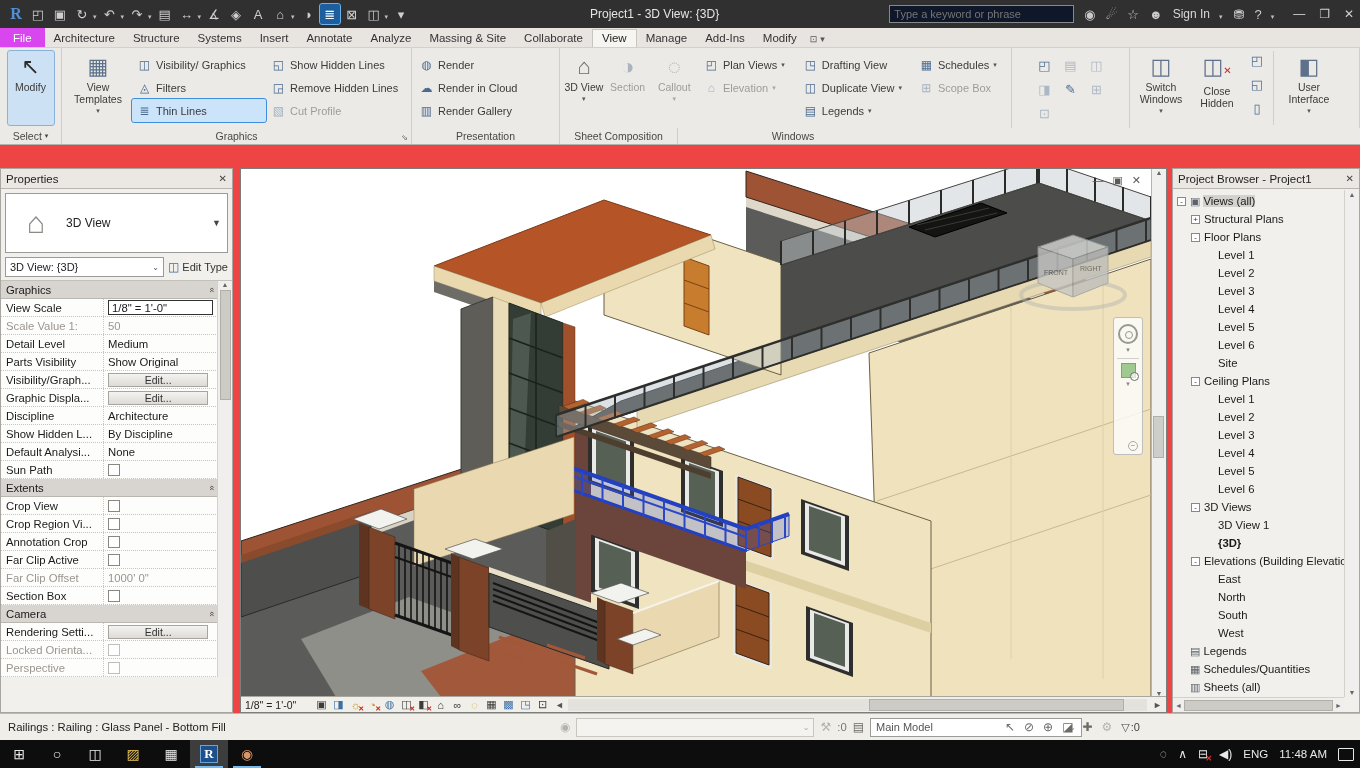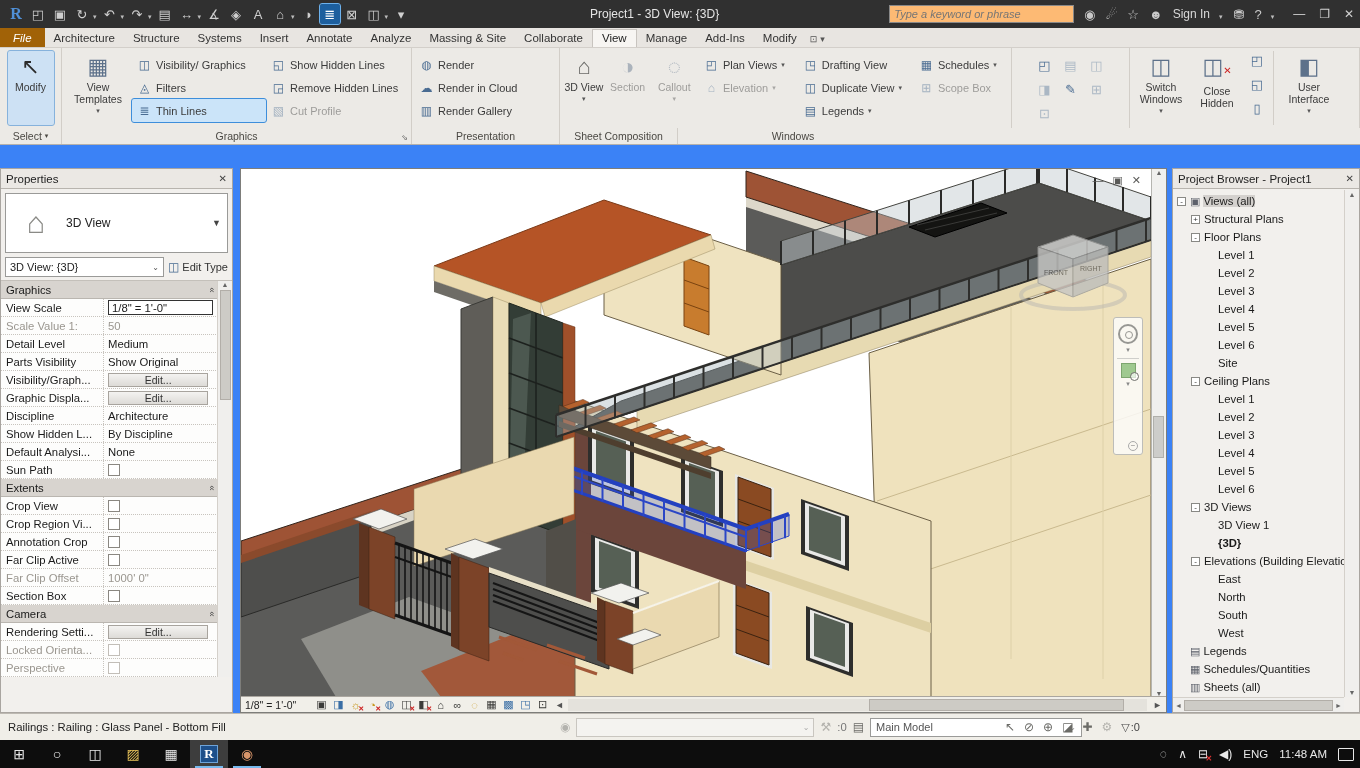--- a/index.html
+++ b/index.html
@@ -7,28 +7,28 @@
 
   
   .titlebar { height:28px; background:#303030; display:flex; align-items:center; color:#d8d8d8; position:relative; }
   .qat { display:flex; align-items:center; gap:2px; padding-left:6px; }
   .qi { min-width:20px; height:20px; display:inline-flex; align-items:center; justify-content:center; font-size:13px; color:#cfcfcf; border-radius:2px; }
   .qi.logo { color:#4f8fd6; font-weight:bold; font-size:16px; font-family:"Liberation Serif",serif; }
   .qi.hl { background:#1d5f9e; outline:1px solid #6db1ec; color:#fff; }
   .qdd { font-size:7px; color:#bdbdbd; margin:6px 1px 0 -1px; }
   .win-title { position:absolute; left:590px; top:0; height:28px; display:flex; align-items:center; font-size:12px; color:#e4e4e4; }
   .tb-right { position:absolute; right:6px; top:0; height:28px; display:flex; align-items:center; gap:10px; font-size:12px; }
-  .searchbox { width:185px; height:18px; background:#fdba74; border:1px solid #888; font-size:11px; font-style:italic; color:#666; padding:0 4px; }
+  .searchbox { width:185px; height:18px; background:#0f172a; border:1px solid #888; font-size:11px; color:#666; padding:0 4px; }
   .tbi { color:#c9c9c9; font-size:13px; }
   .winctl { display:flex; gap:14px; margin-left:8px; color:#d0d0d0; font-size:12px; }
 
   
   .tabrow { height:20px; background:#e8e5e1; display:flex; align-items:flex-end; border-bottom:1px solid #d3cfca; }
   .rtab { padding:2px 9px 3px; font-size:11.5px; color:#333; cursor:default; }
-  .rtab.file { background:#a16207; color:#fff; padding:17px 13px 3px;font-style:italic; }
+  .rtab.file { background:#d946ef; color:#fff; padding:17px 13px 3px; }
   .rtab.active { background:#f7f5f2; border:1px solid #c8c4bf; border-bottom:none; color:#222; }
   .rtab-extra { margin-left:4px; font-size:9px; color:#555; display:flex; align-items:center; gap:3px; padding-bottom:3px; }
 
   
   .ribbon { height:80px; background:#eceae6; display:flex; }
   .rpanel { height:100%; border-right:1px solid #d2cec8; display:flex; align-items:flex-start; padding:3px 2px; }
   .bigbtn { width:46px; height:74px; display:flex; flex-direction:column; align-items:center; justify-content:flex-start; gap:2px; font-size:10.5px; color:#3b3b3b; text-align:center; padding-top:4px; border-radius:2px; line-height:1.15; }
   .bigbtn .bico { font-size:22px; line-height:24px; color:#5d718a; }
   .bigbtn.sel { background:#cde1f4; outline:1px solid #86b2dc; }
   .bigbtn.dis { opacity:.45; }
@@ -39,21 +39,21 @@
   .sitem.hl { background:#cbe4f9; outline:1px solid #3d8edb; }
   .sitem.dis { opacity:.45; }
   .sheetgrid { display:grid; grid-template-columns:repeat(3,26px); grid-auto-rows:24px; align-items:center; justify-items:center; padding-top:2px; }
   .sgi { font-size:13px; color:#4a6c92; }
   .sgi.dis { opacity:.4; }
   .captions { height:17px; background:#eceae6; border-bottom:1px solid #b5b1ac; display:flex; font-size:10.5px; color:#4a4843; }
   .cap { display:flex; align-items:center; justify-content:center; border-right:1px solid #d2cec8; position:relative; }
   .cap .exp { position:absolute; right:3px; bottom:2px; font-size:8px; color:#666; }
 
   
-  .workspace { height:568px; position:relative; background:#3b82f6; }
+  .workspace { height:568px; position:relative; background:#ef4444; }
   .panel { position:absolute; top:23px; height:545px; background:#f2f0ed; border:1px solid #a9a5a0; }
   .phead { height:20px; background:#ebe8e4; border-bottom:1px solid #b8b4ae; display:flex; align-items:center; justify-content:space-between; padding:0 5px; font-size:11.5px; color:#222; }
   .phead .x { font-size:10px; color:#444; }
 
   
   #props { left:0; width:233px; }
   .typesel { margin:4px 4px 0; height:60px; background:#fff; border:1px solid #9a9a98; display:flex; align-items:center; }
   .typesel .house { width:60px; font-size:30px; color:#8a8a86; text-align:center; }
   .typesel .tname { flex:1; font-size:12px; color:#222; }
   .typesel .dd { padding-right:6px; color:#444; font-size:9px; }

